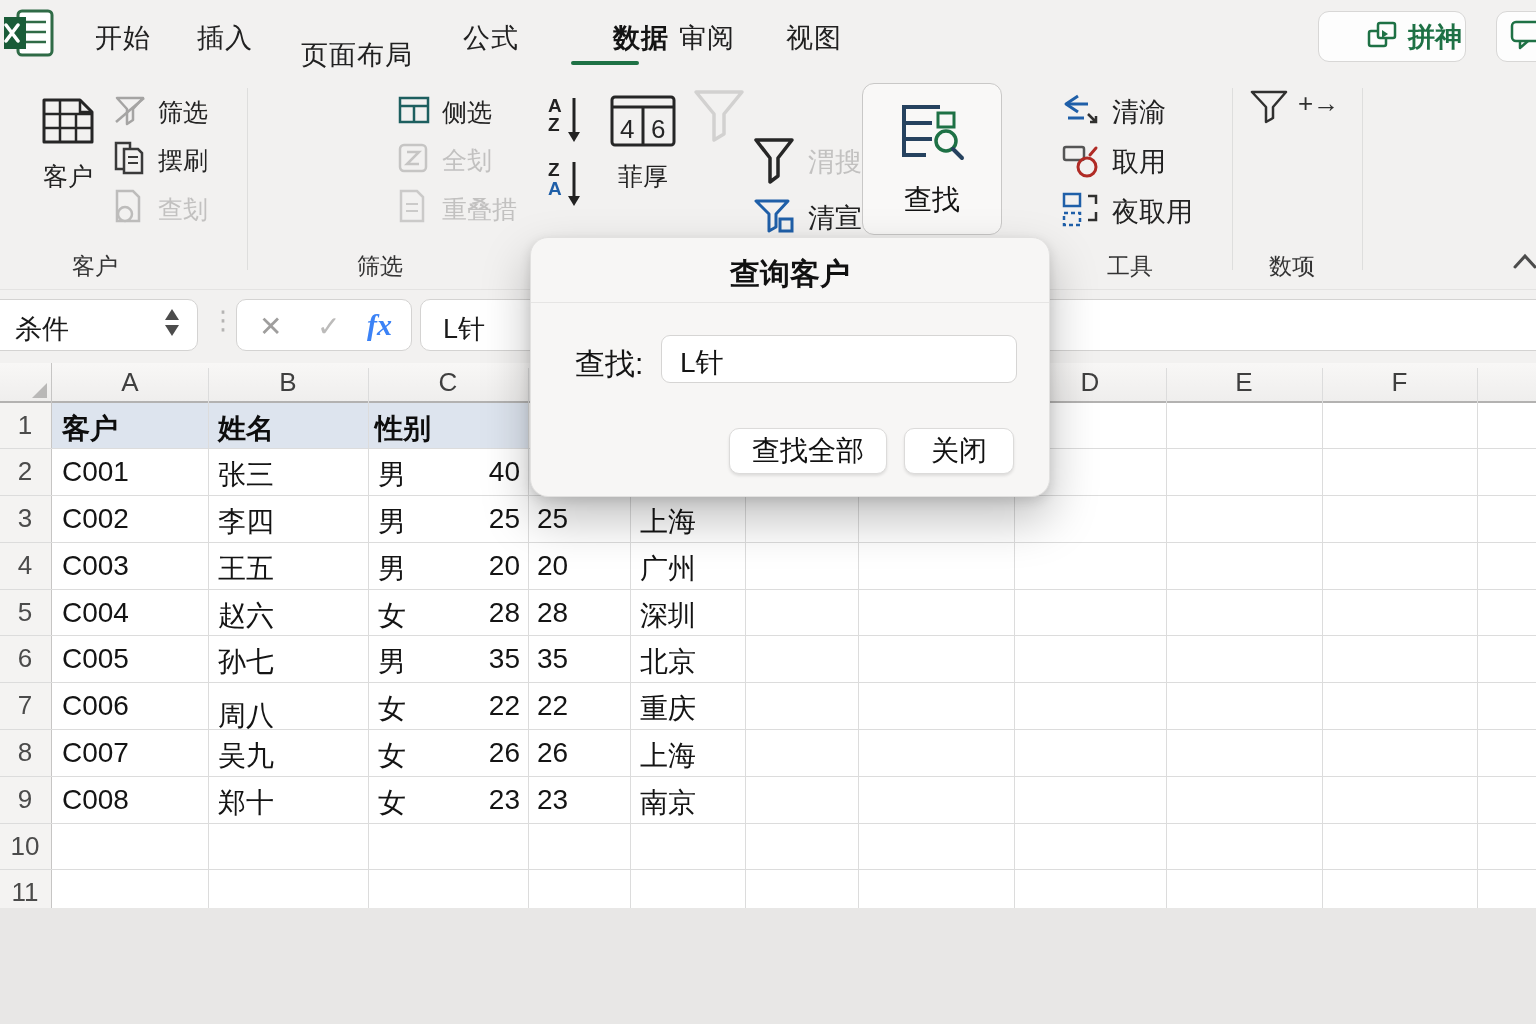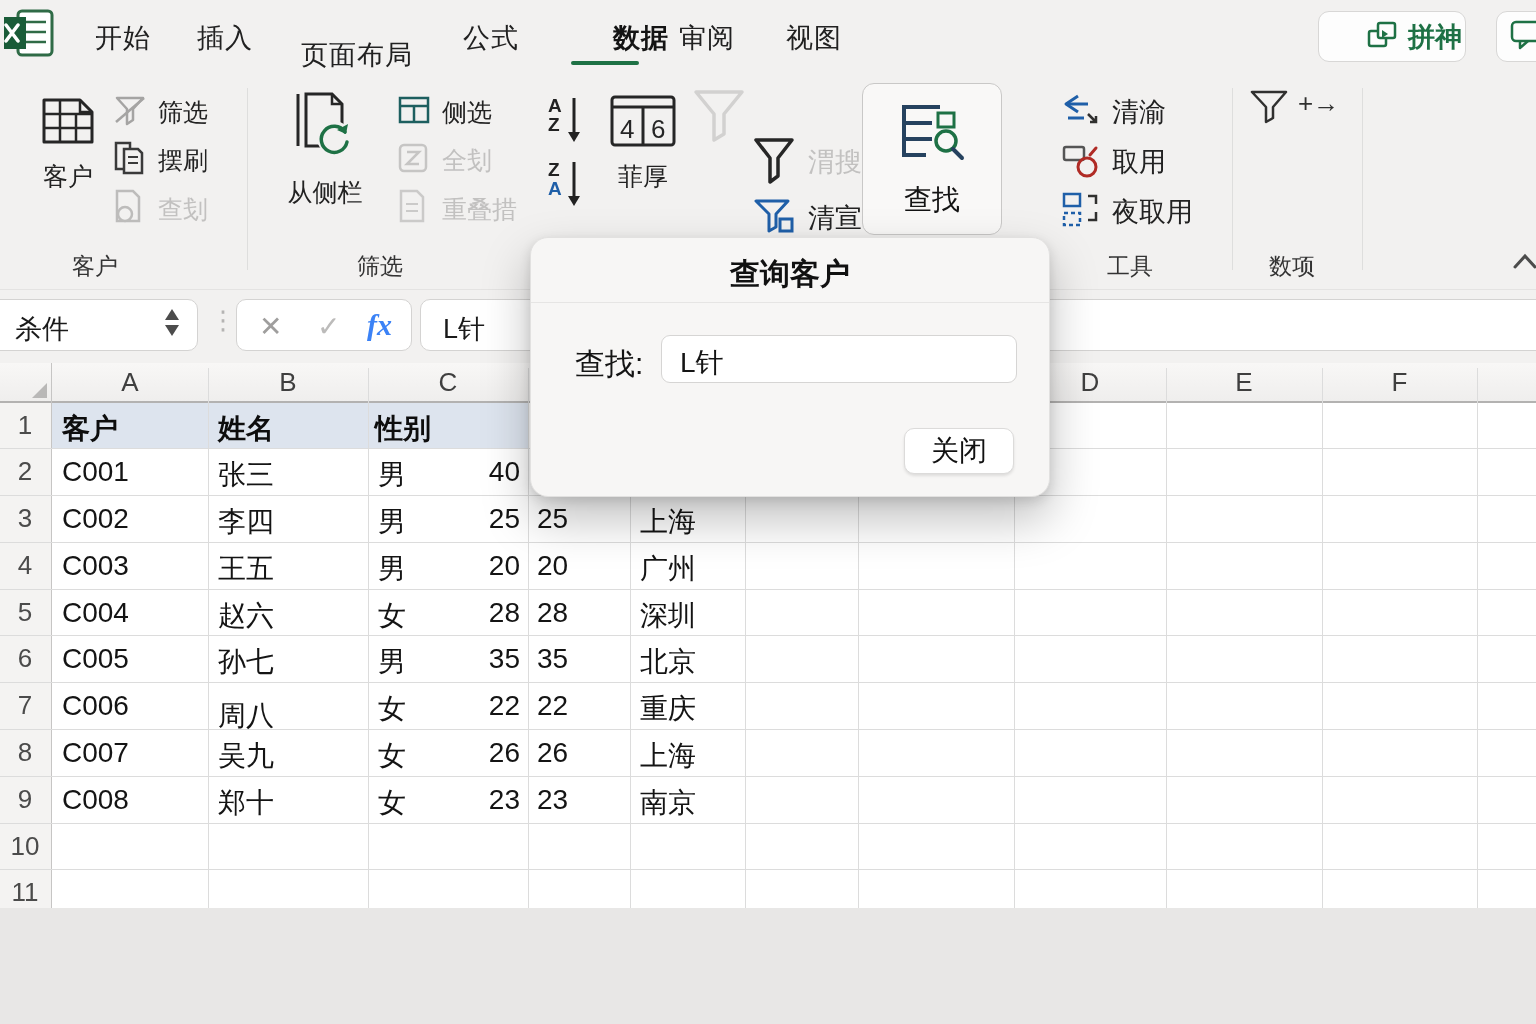--- a/index.html
+++ b/index.html
@@ -128,33 +128,20 @@
       <svg width="36" height="38" viewBox="0 0 36 38">
         <path d="M5 3 H21 L27 9 V33 H5 Z" fill="none" stroke="#bdbcbb" stroke-width="2.5"></path>
         <circle cx="13" cy="26" r="7" fill="#f2f1f0" stroke="#bdbcbb" stroke-width="2.5"></circle>
       </svg>
     </span>
     <span class="lbl dis">查刬</span>
   </div>
   <div class="glabel" style="left:55px;width:80px;">客户</div>
   <div class="gsep" style="left:247px;"></div>
 
-  <div class="bigbtn" style="left:270px;top:90px;width:110px;">
-    <span>
-      <svg width="66" height="74" viewBox="0 0 66 74">
-        <path d="M14 4 H40 L50 14 V56 H14 Z" fill="none" stroke="#262626" stroke-width="3"></path>
-        <path d="M40 4 L40 14 L50 14" fill="none" stroke="#262626" stroke-width="2.5"></path>
-        <line x1="6" y1="4" x2="6" y2="56" stroke="#262626" stroke-width="3"></line>
-        <circle cx="42" cy="48" r="17" fill="#f2f1f0"></circle>
-        <path d="M53 42 a13 13 0 1 0 2 10" fill="none" stroke="#1e7145" stroke-width="3.5" stroke-linecap="round"></path>
-        <path d="M56 34 l-2 10 -9 -4 z" fill="#1e7145"></path>
-      </svg>
-    </span>
-    <span class="lbl">从侧栏</span>
-  </div>
   <div class="smallbtn" style="left:396px;top:92px;">
     <span>
       <svg width="36" height="34" viewBox="0 0 36 34">
         <rect x="4" y="5" width="28" height="24" fill="none" stroke="#1d5f5f" stroke-width="2.5"></rect>
         <line x1="4" y1="13" x2="32" y2="13" stroke="#1d5f5f" stroke-width="2.5"></line>
         <line x1="18" y1="13" x2="18" y2="29" stroke="#1d5f5f" stroke-width="2.5"></line>
       </svg>
     </span>
     <span class="lbl">侧选</span>
   </div>
@@ -436,20 +423,23 @@
     <span class="cell" style="left:640px;top:421px;">南京</span>
   </div>
 
   <div class="dialog">
     <div class="t" style="left:0;top:16px;width:518px;text-align:center;font-size:30px;font-weight:600;color:#111;">查询客户</div>
     <div class="abs" style="left:0;top:64px;width:518px;height:1px;background:#e6e5e4;"></div>
     <span class="t" style="left:44px;top:106px;font-size:30px;color:#141414;">查找:</span>
     <div class="abs" style="left:130px;top:97px;width:356px;height:48px;background:#ffffff;border:1.5px solid #d6d5d4;border-radius:9px;box-sizing:border-box;">
       <span class="t" style="left:18px;top:8px;font-size:28px;color:#141414;">L针</span>
     </div>
+    <div class="dlgbtn" style="left:198px;top:190px;width:158px;">
+      <span>查找全部</span>
+    </div>
     <div class="dlgbtn" style="left:373px;top:190px;width:110px;">
       <span>关闭</span>
     </div>
   </div>
 
   <div class="abs" style="left:0;top:963px;width:1536px;height:52px;background:#f2f1f0;border-top:1px solid #cfcecd;"></div>
   <div class="abs" style="left:0;top:1015px;width:1536px;height:2px;background:#a9a8a7;"></div>
 
   <div class="tri" style="left:38px;top:978px;border-top:11px solid transparent;border-bottom:11px solid transparent;border-right:15px solid #a5a4a3;"></div>
   <div class="abs" style="left:88px;top:972px;width:2px;height:32px;background:#cfcecd;"></div>

